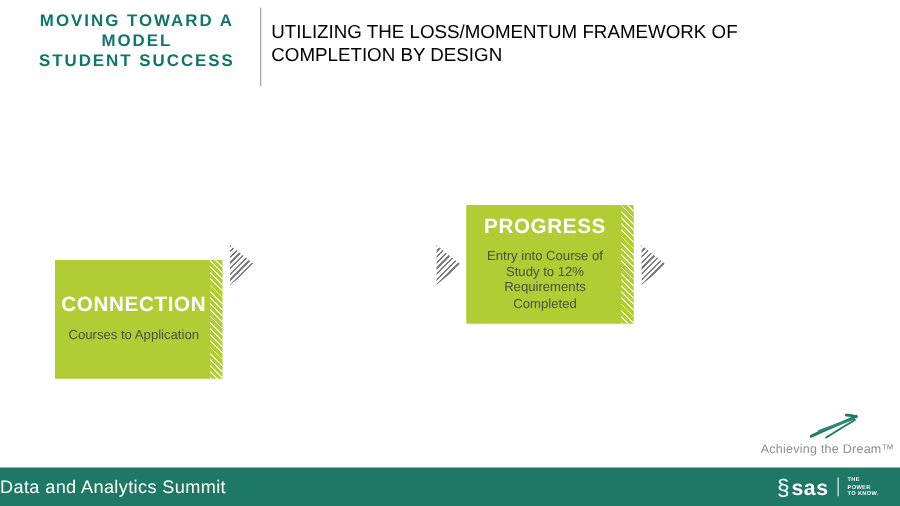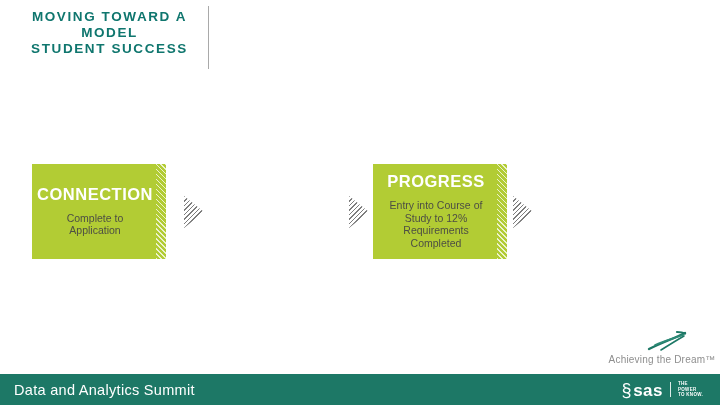--- a/index.html
+++ b/index.html
@@ -32,21 +32,21 @@
     content:"";position:absolute;top:0;right:0;bottom:0;width:10px;
     background:repeating-linear-gradient(45deg, rgba(255,255,255,0.75) 0 1px, rgba(255,255,255,0) 1px 3.5px);
   }
   .stage-label{
     color:#ffffff;font-weight:bold;font-size:16.5px;letter-spacing:0.5px;
     text-align:center;white-space:nowrap;
   }
   .stage-desc{
     margin-top:8px;color:#4d4e44;font-size:10.5px;line-height:12.5px;text-align:center;
   }
-  .stage-1{left:32px;}
+  .stage-1{left:44px;margin-top:44px;}
   .stage-2{left:209px;}
   .stage-3{left:373px;}
   .stage-4{left:537px;}
 
   .flow-arrow{
     position:absolute;top:196px;width:20px;height:32px;
     clip-path:polygon(0 0, 100% 50%, 0 100%);
     background:repeating-linear-gradient(135deg, #7d7d7d 0 1.3px, #ffffff 1.3px 3.2px);
   }
   .arrow-1{left:184px;}
@@ -62,21 +62,21 @@
   .atd-name{
     margin-top:1px;color:#8e8e8e;font-size:10px;letter-spacing:0.2px;white-space:nowrap;
   }
 
   
   .footer{
     position:absolute;left:0;right:0;bottom:0;height:31px;background:#1d7866;
     display:flex;align-items:center;
   }
   .footer-event{
-    margin-left:14px;color:#ffffff;font-size:14.5px;letter-spacing:0.3px;
+    color:#ffffff;font-size:14.5px;letter-spacing:0.3px;
   }
   .footer-right{
     margin-left:auto;margin-right:16px;display:flex;align-items:center;gap:7px;
   }
   .sas-logo{
     color:#ffffff;font-size:17px;font-weight:bold;letter-spacing:0.5px;line-height:1;
     display:flex;align-items:baseline;
   }
   .sas-symbol{font-weight:normal;font-size:18px;margin-right:1px;}
   .sas-sep{width:1px;height:15px;background:rgba(255,255,255,0.85);}
@@ -89,24 +89,25 @@
 <body>
 
 <div class="slide">
 
   <div class="title">
     <div>MOVING TOWARD A</div>
     <div>MODEL</div>
     <div>STUDENT SUCCESS</div>
   </div>
   <div class="header-divider"></div>
+  <div class="subtitle">UTILIZING THE LOSS/MOMENTUM FRAMEWORK OF COMPLETION BY DESIGN</div>
 
   <div class="stage stage-1">
     <div class="stage-label">CONNECTION</div>
-    <div class="stage-desc">Complete to Application</div>
+    <div class="stage-desc">Courses to Application</div>
   </div>
   <div class="flow-arrow arrow-1"></div>
 
   <div class="flow-arrow arrow-2"></div>
 
   <div class="stage stage-3">
     <div class="stage-label">PROGRESS</div>
     <div class="stage-desc">Entry into Course of Study to 12% Requirements Completed</div>
   </div>
   <div class="flow-arrow arrow-3"></div>

